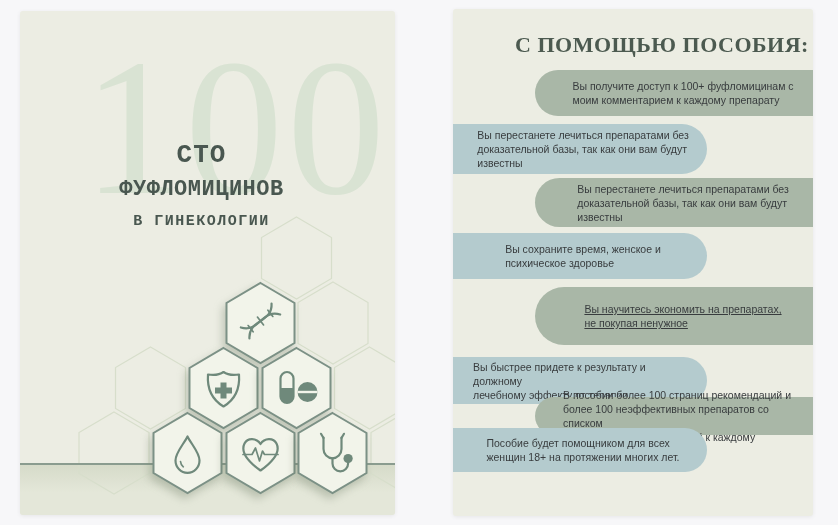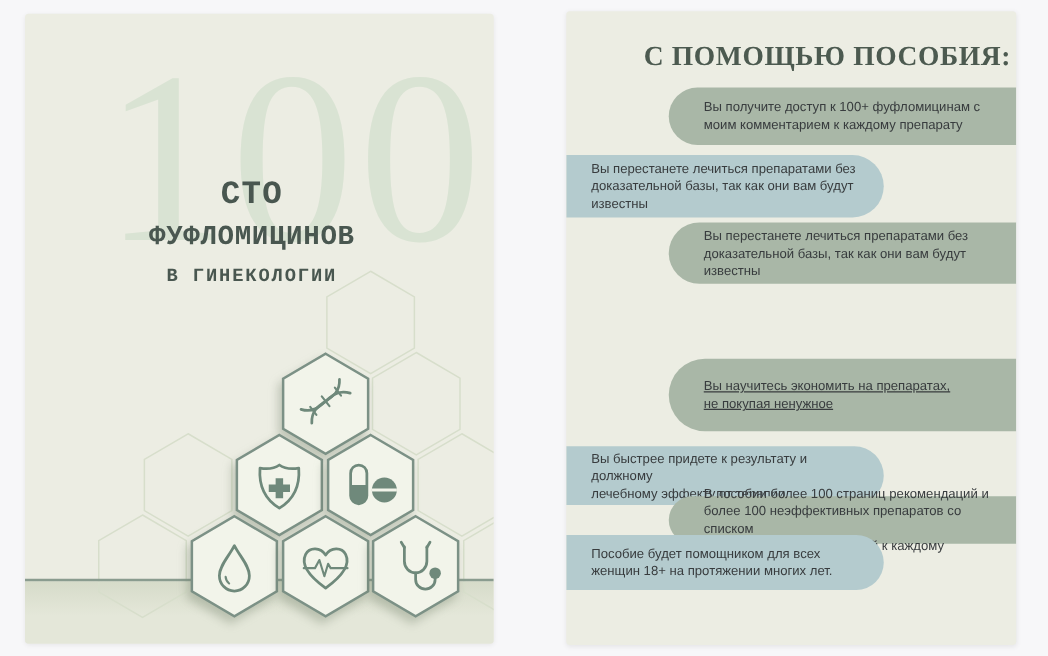--- a/index.html
+++ b/index.html
@@ -64,21 +64,21 @@
     text-align:center;
     font-family:"Liberation Serif", serif;
     font-size:22px;font-weight:bold;letter-spacing:0.5px;
     color:#4c5a50;
     padding-left:29px;
   }
   .bubble{
     position:absolute;
     display:flex;align-items:center;
     box-sizing:border-box;
-    font-size:10.5px;line-height:14px;color:#383c3e;
+    font-size:10.5px;line-height:14px;color:#383c3e;justify-content:center;
   }
   .bubble-text{white-space:pre-line;}
   .bubble.sage{
     right:0;width:278px;
     background:#a9b7a7;
     border-radius:999px 0 0 999px;
     padding:4px 10px 4px 28px;
   }
   .bubble.blue{
     left:0;width:254px;
@@ -188,20 +188,24 @@
     <div class="bubble blue b2">
       <span class="bubble-text">Вы перестанете лечиться препаратами без
 доказательной базы, так как они вам будут
 известны</span>
     </div>
     <div class="bubble sage b3">
       <span class="bubble-text">Вы перестанете лечиться препаратами без
 доказательной базы, так как они вам будут
 известны</span>
     </div>
+    <div class="bubble blue b4">
+      <span class="bubble-text">Вы сохраните время, женское и
+психическое здоровье</span>
+    </div>
     <div class="bubble sage b5">
       <span class="bubble-text">Вы научитесь экономить на препаратах,
 не покупая ненужное</span>
     </div>
     <div class="bubble blue b6">
       <span class="bubble-text">Вы быстрее придете к результату и должному
 лечебному эффекту от терапии</span>
     </div>
     <div class="bubble sage b7">
       <span class="bubble-text">В пособии более 100 страниц рекомендаций и

